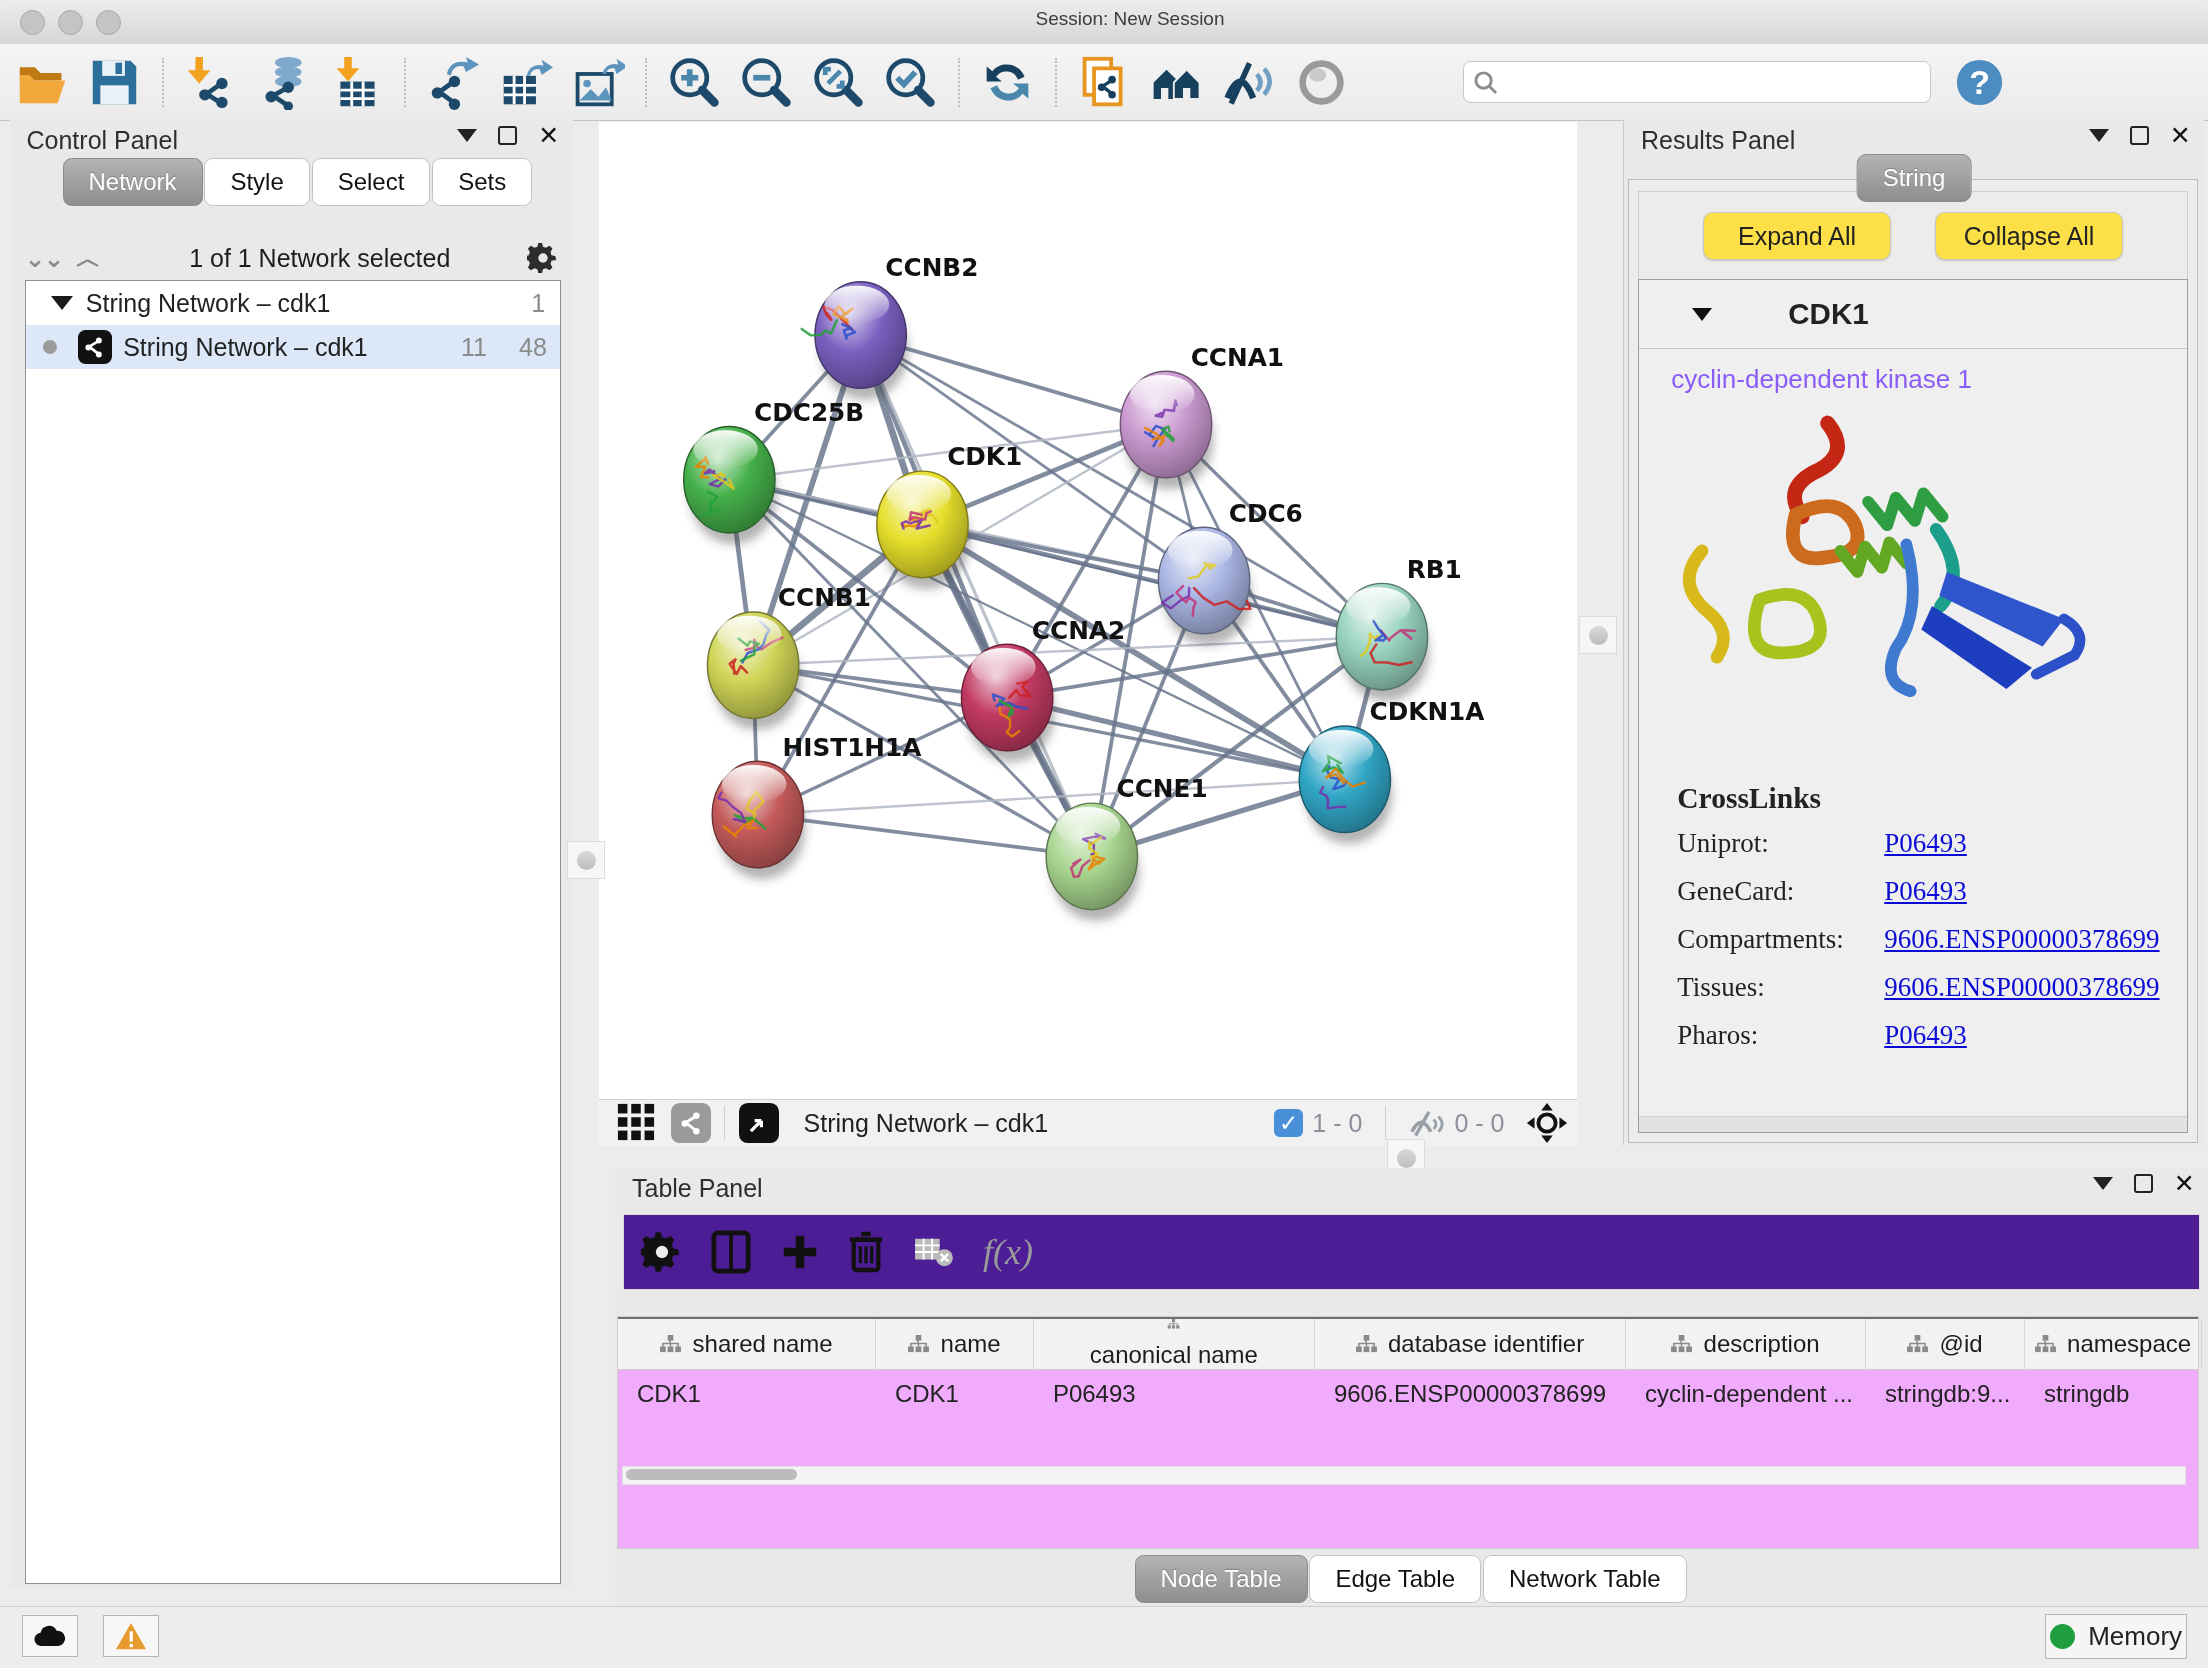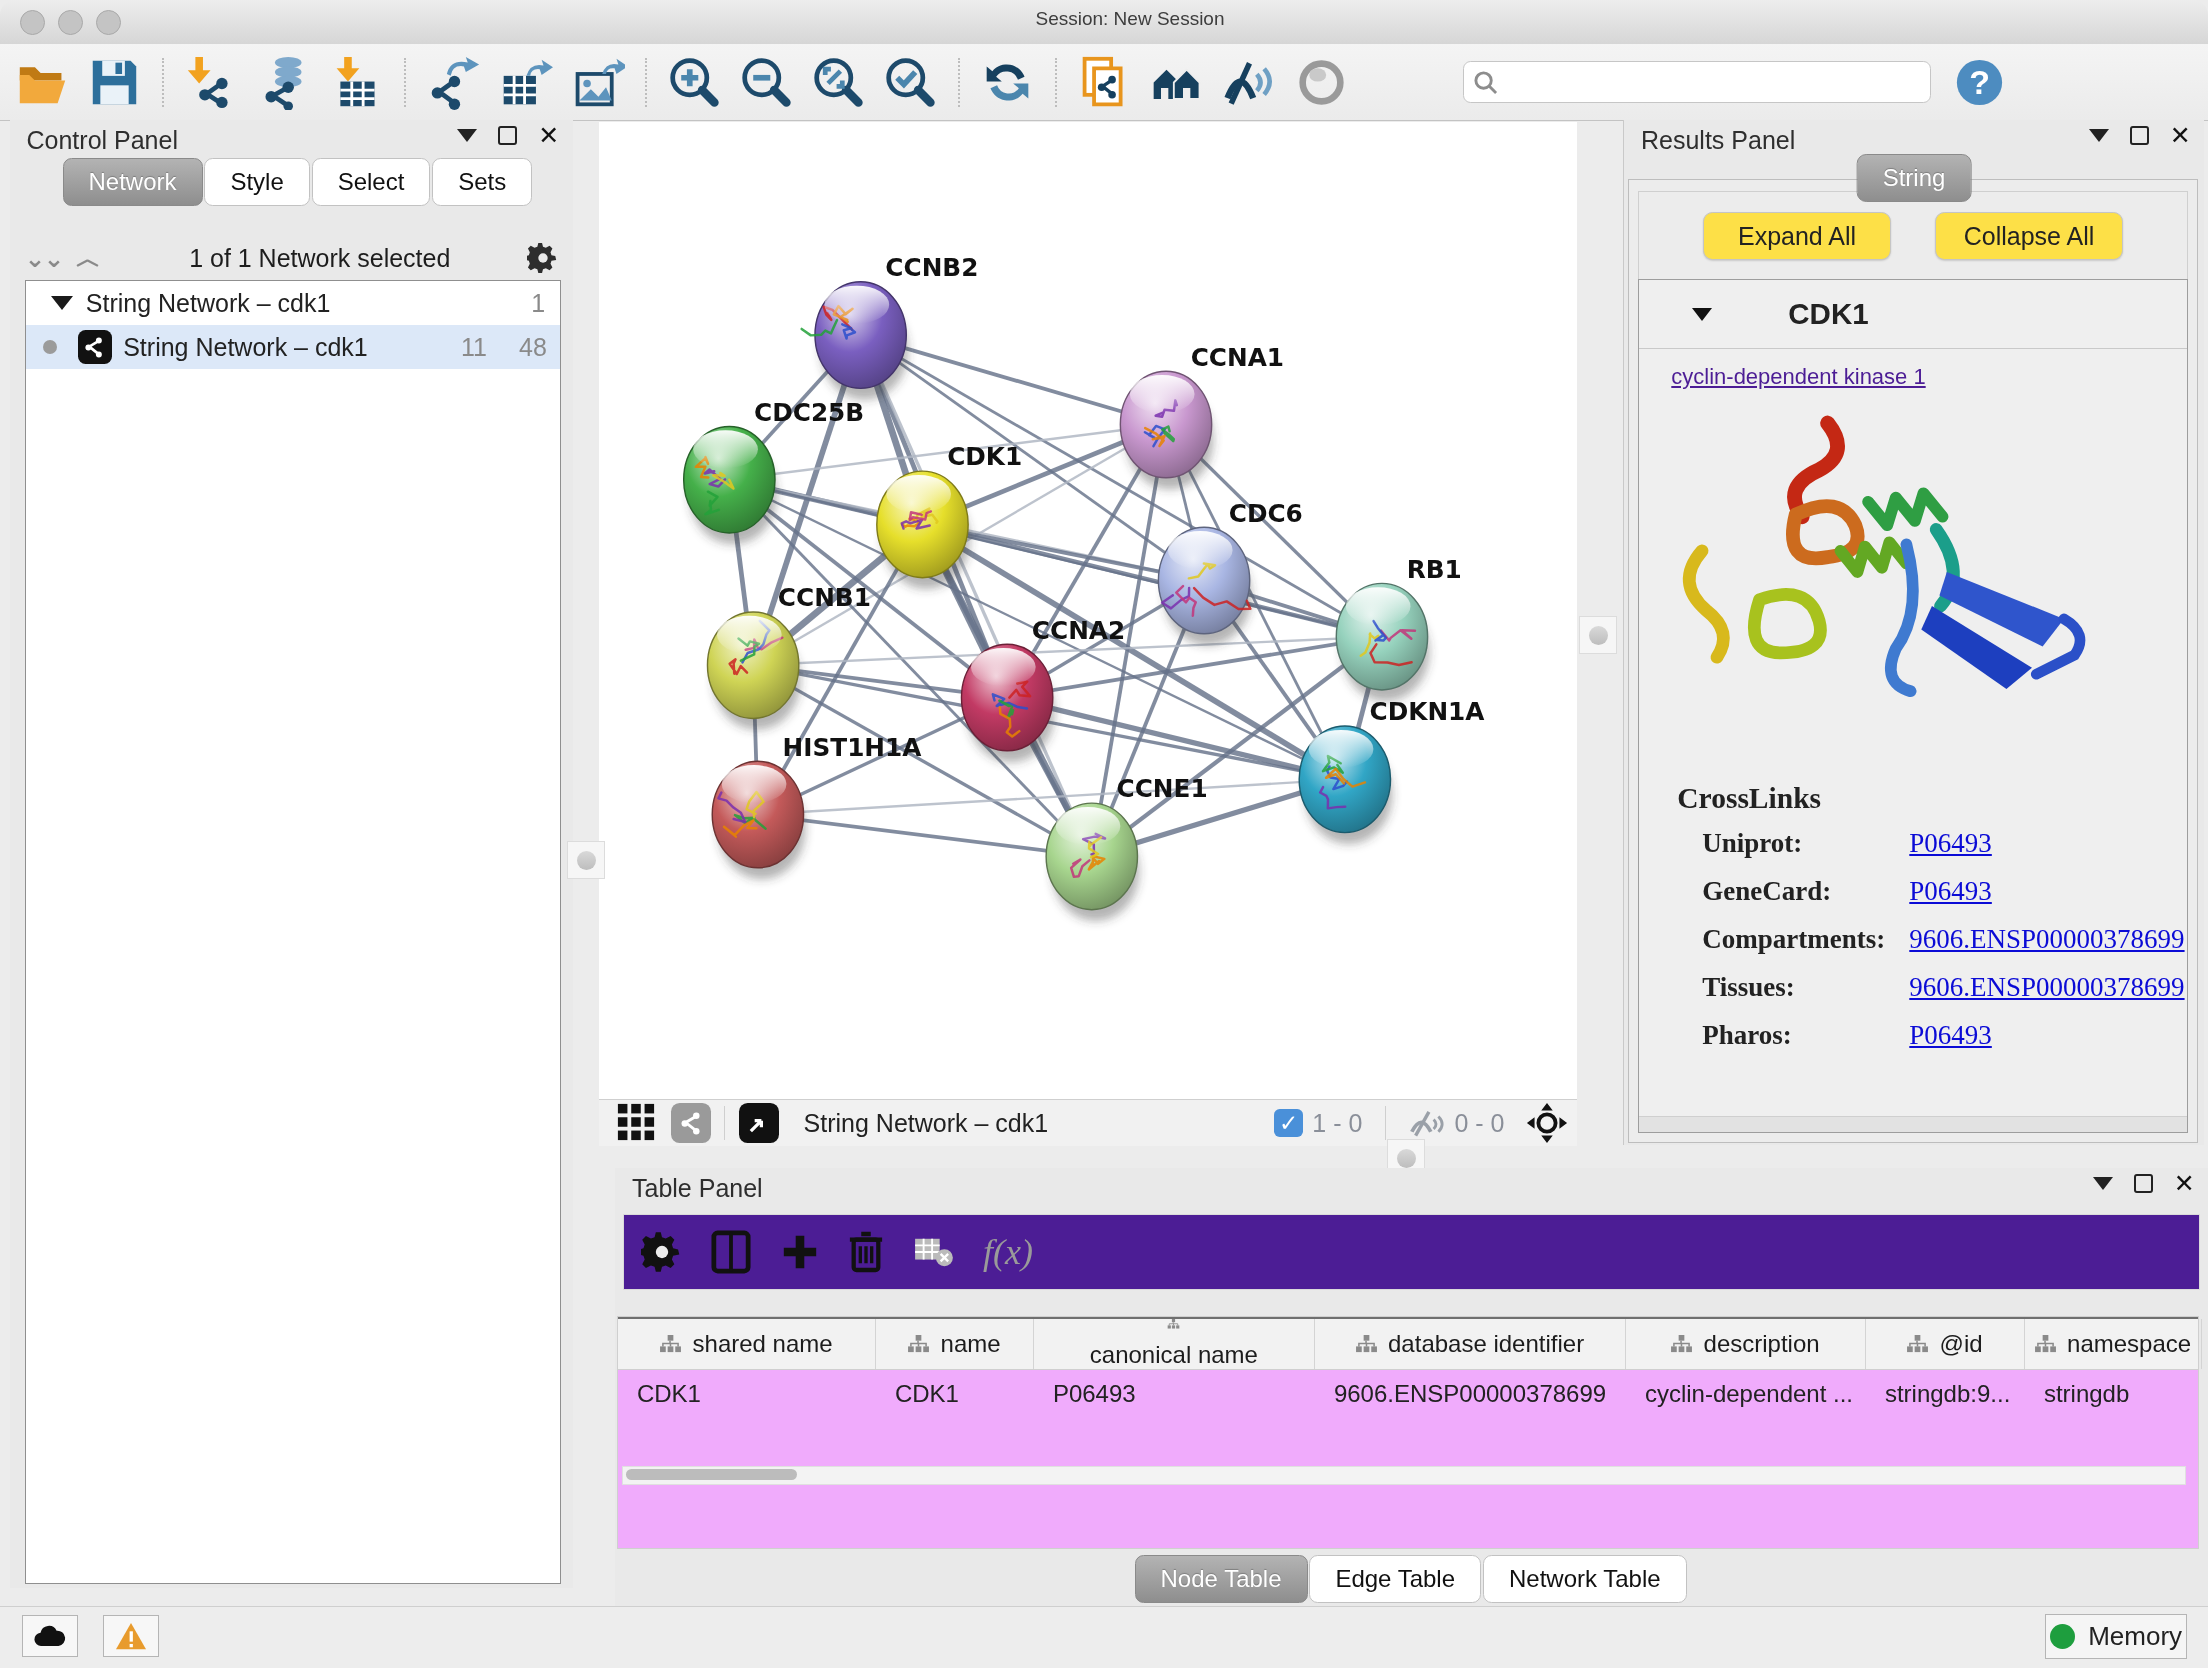--- a/index.html
+++ b/index.html
@@ -71,25 +71,25 @@
   .rp-frame{position:absolute;left:3.8px;right:5.7px;top:59px;bottom:1.9px;background:#ececec;
     border:1.9px solid #bdbdbd;}
   .rp-btnrow{position:absolute;left:9.5px;right:9.5px;top:11.4px;height:88px;border:1.9px solid #cfcfcf;
     background:#ececec;display:flex;align-items:center;justify-content:center;gap:44px;}
   .rp-btn{min-width:186px;height:46px;background:#fde047;border:1px solid #c5c5c5;border-radius:9.5px;
     font-size:25px;display:flex;align-items:center;justify-content:center;box-shadow:0 1px 1.9px rgba(0,0,0,.15);}
   .rp-content{position:absolute;left:9.5px;right:9.5px;top:99px;bottom:9.5px;background:#efefef;
     border:1.9px solid #9d9d9d;overflow:hidden;}
   .rp-generow{height:68px;border-bottom:1.9px solid #c9c9c9;display:flex;align-items:center;}
   .rp-generow .g{font-size:29.5px;font-weight:700;margin-left:76px;}
-  .rp-desc{font-size:22px;margin:15px 0 0 32px;color:#4c1d95;text-decoration:underline;}
+  .rp-desc{font-size:26px;margin:15px 0 0 32px;color:#8b5cf6;}
   .crosslinks{position:absolute;left:38px;top:502px;font-family:"Liberation Serif","DejaVu Serif",serif;}
   .crosslinks h3{font-size:29.5px;margin:0 0 13.3px 0;}
   .cl-row{display:flex;font-size:27px;margin-bottom:17px;}
-  .cl-row .l{width:207px;margin-left:25px;font-weight:bold;}
+  .cl-row .l{width:207px;}
   .cl-row a{color:#0b0bd6;text-decoration:underline;}
   .rp-scroll{position:absolute;left:0;right:0;bottom:0;height:15px;background:#e2e2e2;border-top:1px solid #cfcfcf;}
   
   .table-panel{position:absolute;left:615px;top:1168px;width:1593px;height:438px;background:#e9e9e9;}
   .tp-toolbar{position:absolute;left:7.6px;top:46px;height:74px;right:7.6px;background:#4c1d95;
     border:1px solid #dadada;display:flex;align-items:center;gap:28.5px;padding-left:17px;}
   .fx{font-family:"Liberation Serif","DejaVu Serif",serif;font-style:italic;font-size:36px;color:#9a9a9a;}
   .grid-table{position:absolute;left:1.9px;right:9.5px;top:148px;bottom:57px;background:#f0abfc;border:1px solid #cfcfcf;}
   .thead{display:flex;height:53px;background:#f2f2f2;border-top:2.9px solid #6f6f6f;border-bottom:1px solid #cfcfcf;box-sizing:border-box;}
   .th{display:flex;align-items:center;justify-content:center;gap:11.4px;font-size:24px;color:#1c1c1c;

